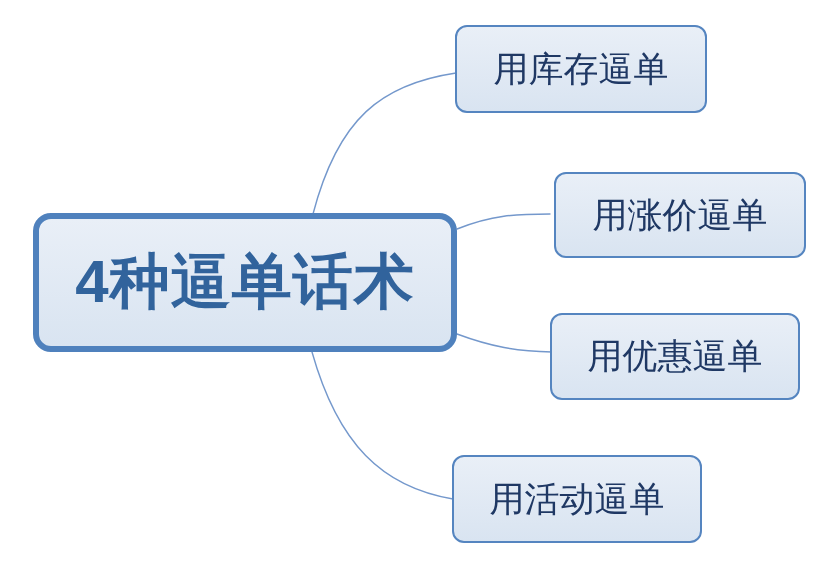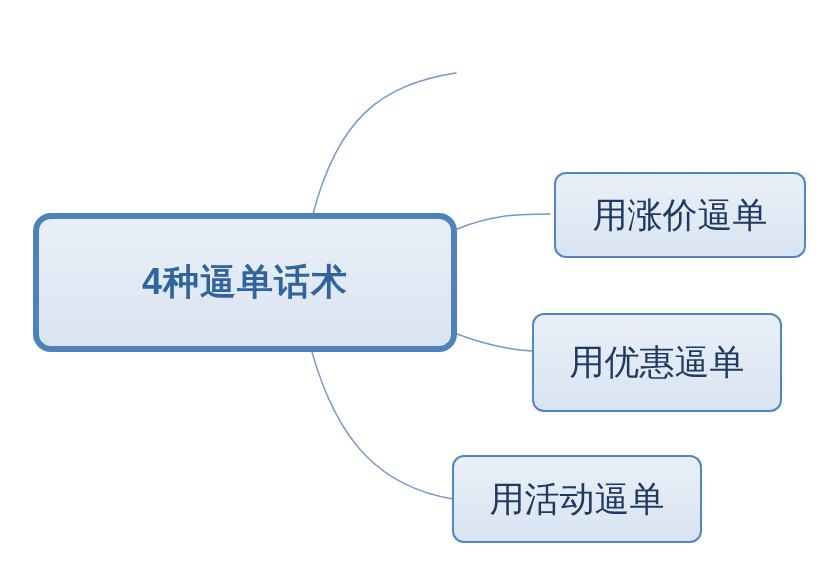--- a/index.html
+++ b/index.html
@@ -46,52 +46,55 @@
     justify-content:center;
     background:linear-gradient(180deg,var(--node-fill-top) 0%,var(--node-fill-bottom) 100%);
     cursor:default;
     white-space:nowrap;
   }
   .root{
     left:33px; top:213px;
     width:424px; height:139px;
     border:6px solid var(--root-border);
     border-radius:18px;
-    font-size:36px;
+    font-size:60px;
     font-weight:bold;
     color:var(--root-text);
     letter-spacing:1px;
   }
   .branch{
     border:2.5px solid var(--branch-border);
     border-radius:12px;
     font-size:35px;
     color:var(--branch-text);
   }
   .b1{ left:455px; top:25px;  width:252px; height:88px; }
   .b2{ left:548px; top:172px; width:252px; height:86px;margin-left:6px; }
-  .b3{ left:532px; top:313px; width:250px; height:99px; }
+  .b3{ left:550px; top:313px; width:250px; height:87px; }
   .b4{ left:452px; top:455px; width:250px; height:88px; }
 </style>
 </head>
 <body>
 
 <div id="canvas">
 
   <svg id="connector-layer" viewBox="0 0 829 571" xmlns="http://www.w3.org/2000/svg">
     <path d="M 313 214 C 338 118, 382 84, 456 73"></path>
     <path d="M 457 229 C 492 215, 516 214, 550 214"></path>
     <path d="M 457 334 C 492 347, 516 351, 552 352"></path>
     <path d="M 312 352 C 338 444, 382 487, 453 499"></path>
   </svg>
 
   <div class="node root">
     <span>4种逼单话术</span>
   </div>
 
+  <div class="node branch b1">
+    <span>用库存逼单</span>
+  </div>
 
   <div class="node branch b2">
     <span>用涨价逼单</span>
   </div>
 
   <div class="node branch b3">
     <span>用优惠逼单</span>
   </div>
 
   <div class="node branch b4">

